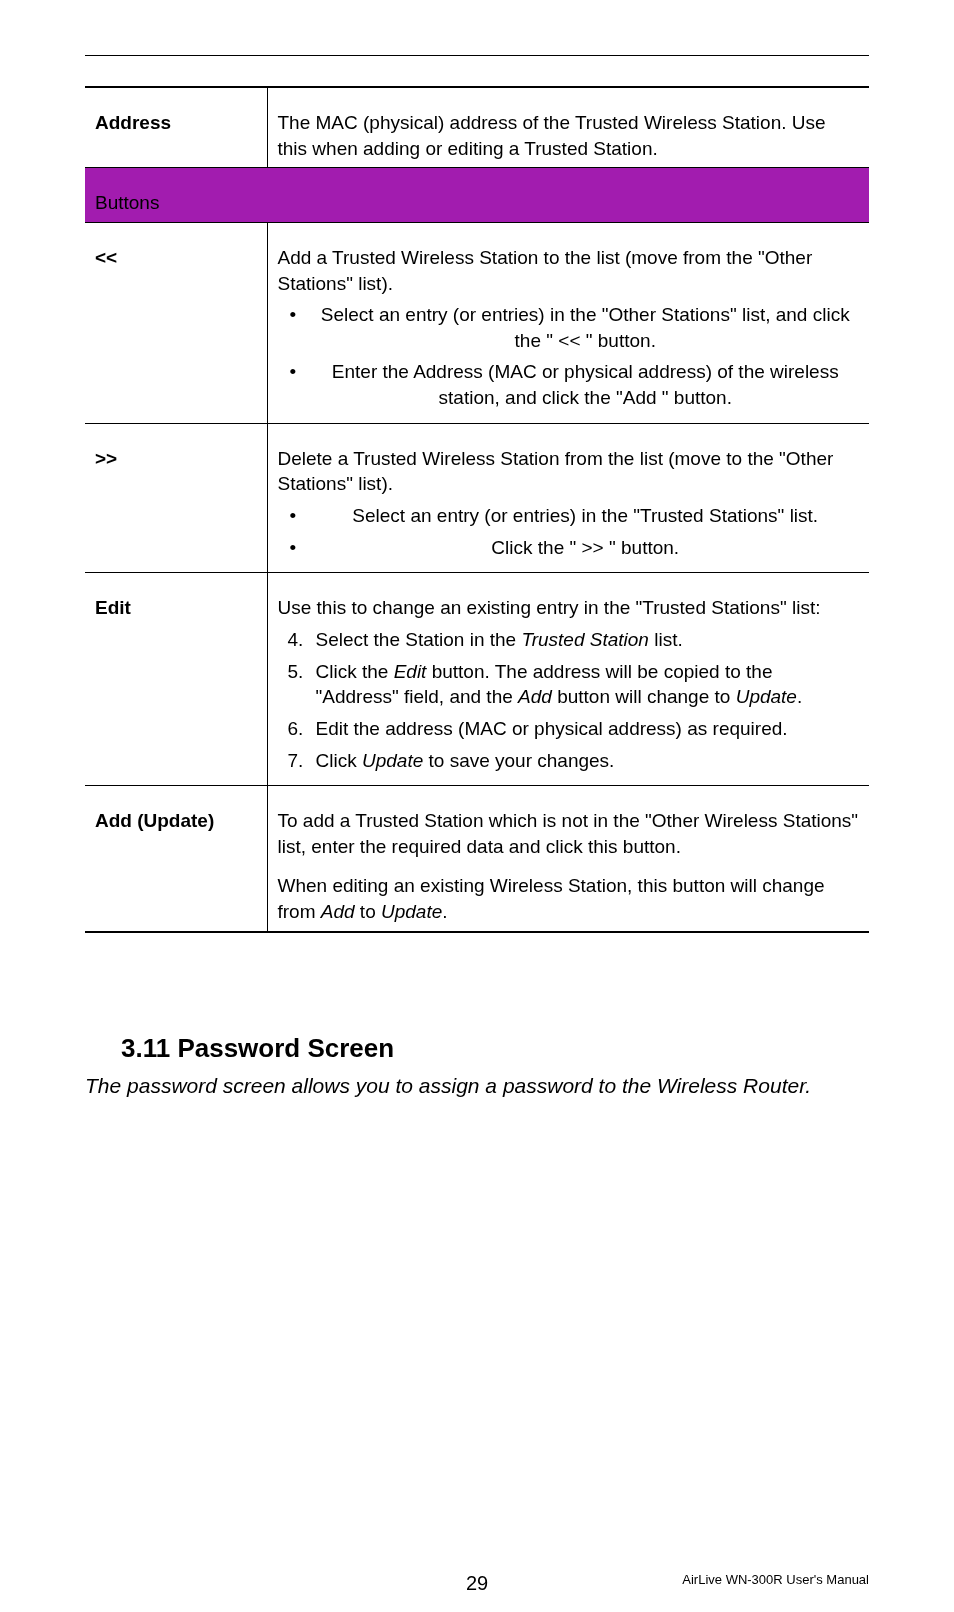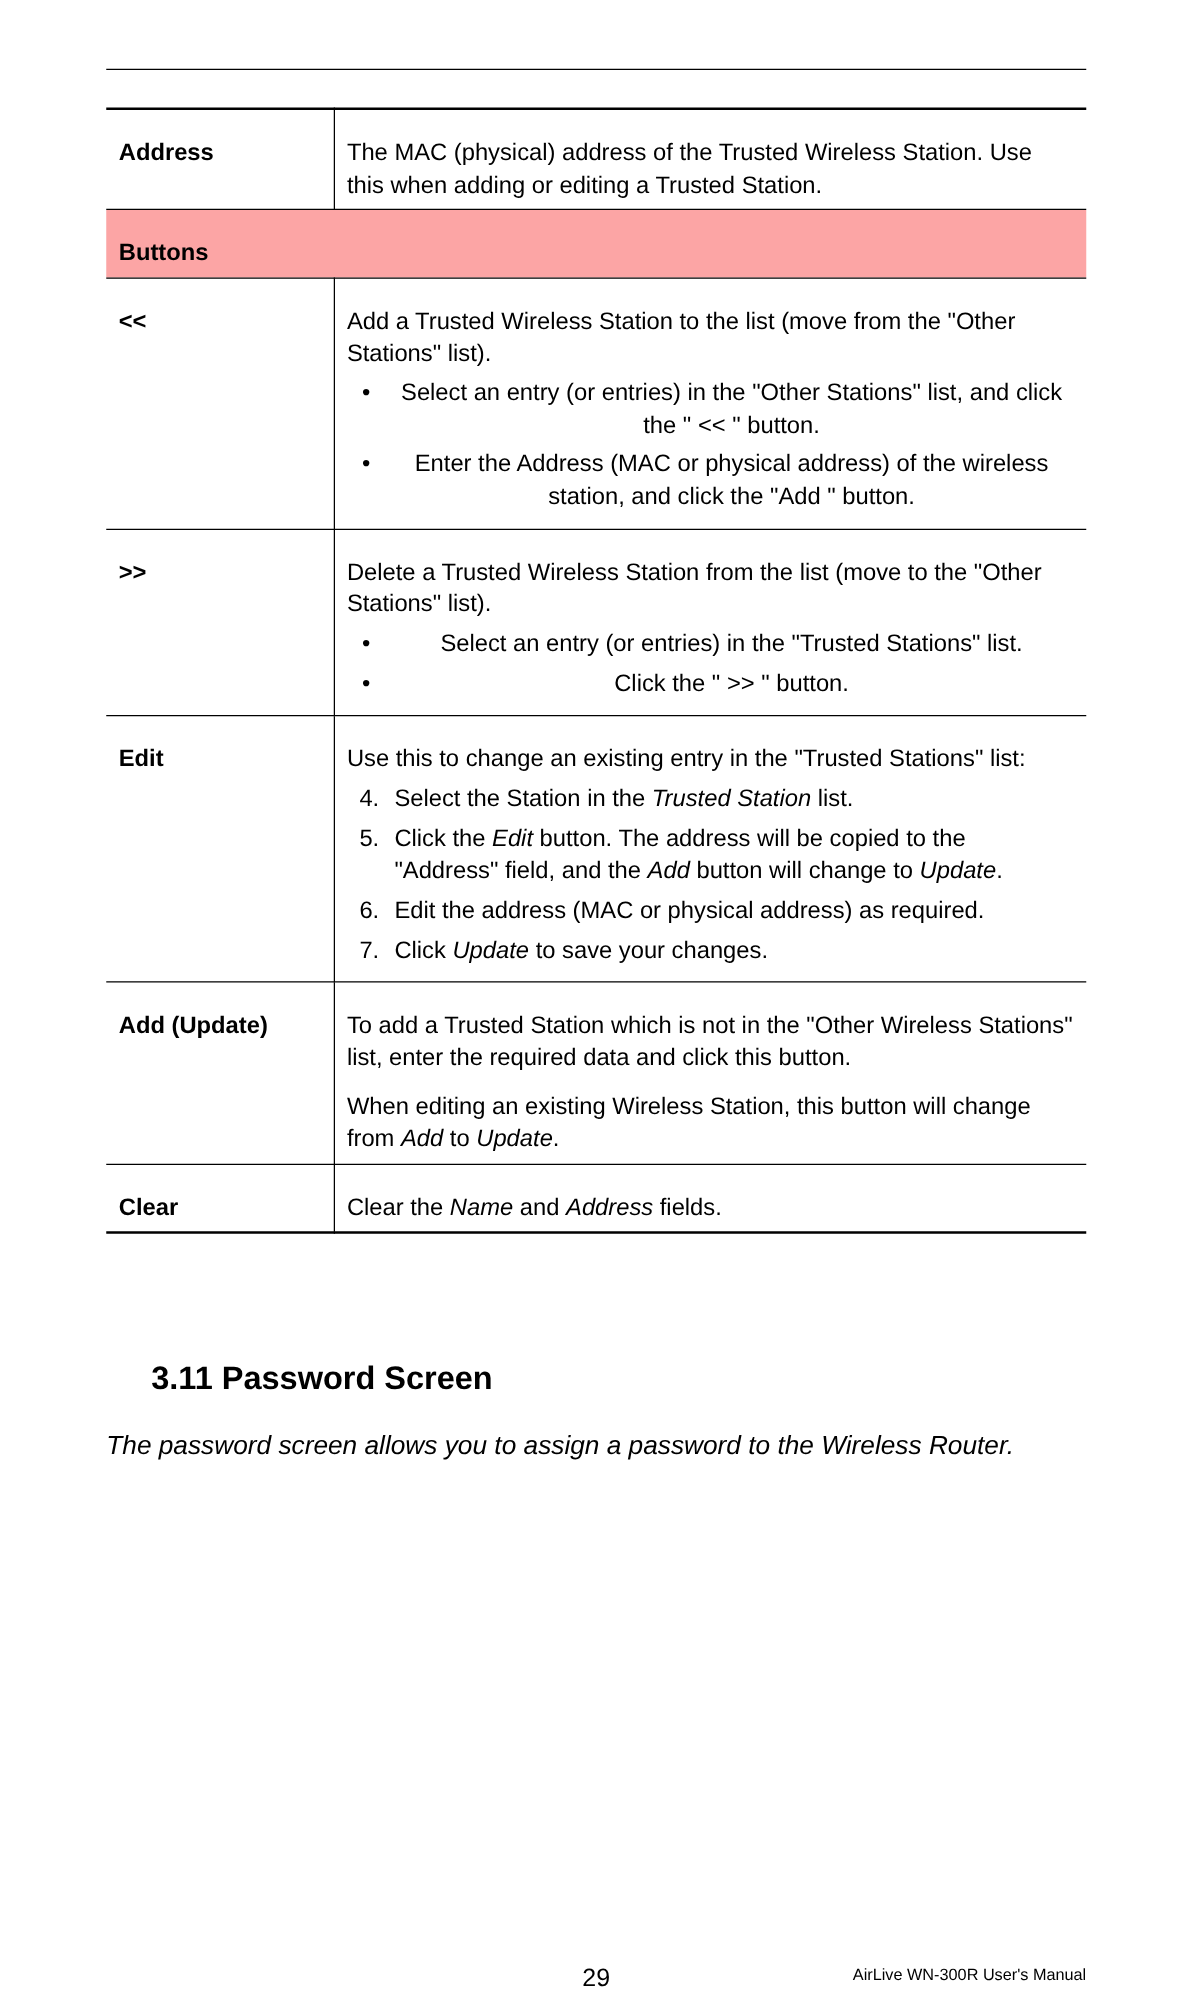--- a/index.html
+++ b/index.html
@@ -34,22 +34,22 @@
       padding: 22px 10px 6px 10px;
       vertical-align: top;
       text-align: left;
     }
     .label-col {
       width: 182px;
       font-weight: bold;
       border-right: 1px solid #000;
     }
     .section-header {
-      background: #fca5a5;
-      font-weight: bold;
+      background: #a21caf;
+      font-weight: normal;
     }
     ul.bullets {
       list-style: none;
       padding-left: 8px;
       margin-top: 6px;
     }
     ul.bullets li {
       position: relative;
       padding-left: 26px;
       margin-bottom: 6px;
@@ -81,21 +81,21 @@
       margin-top: 14px;
     }
     .italic {
       font-style: italic;
     }
     h2.section-title {
       font-size: 26px;
       font-weight: bold;
       margin-top: 100px;
       margin-left: 36px;
-      margin-bottom: 25px;
+      margin-bottom: 8px;
     }
     p.body-text {
       font-size: 21px;
       line-height: 1.35;
       font-style: italic;
     }
     .footer {
       position: absolute;
       bottom: 40px;
       left: 85px;
@@ -163,24 +163,20 @@
       </ol>
     </td>
   </tr>
   <tr>
     <td class="label-col">Add (Update)</td>
     <td>
       <div>To add a Trusted Station which is not in the "Other Wireless Stations" list, enter the required data and click this button.</div>
       <div class="para-gap"><span>When editing an existing Wireless Station, this button will change from </span><span class="italic">Add</span><span> to </span><span class="italic">Update</span><span>.</span></div>
     </td>
   </tr>
-  <tr>
-    <td class="label-col">Clear</td>
-    <td><span>Clear the </span><span class="italic">Name</span><span> and </span><span class="italic">Address</span><span> fields.</span></td>
-  </tr>
 </tbody>
   </table>
 
 <h2 class="section-title">3.11 Password Screen</h2>
 <p class="body-text">The password screen allows you to assign a password to the Wireless Router.</p>
 
 <div class="footer">
   <span class="page">29</span>
   <span class="right">AirLive WN-300R User's Manual</span>
 </div>

